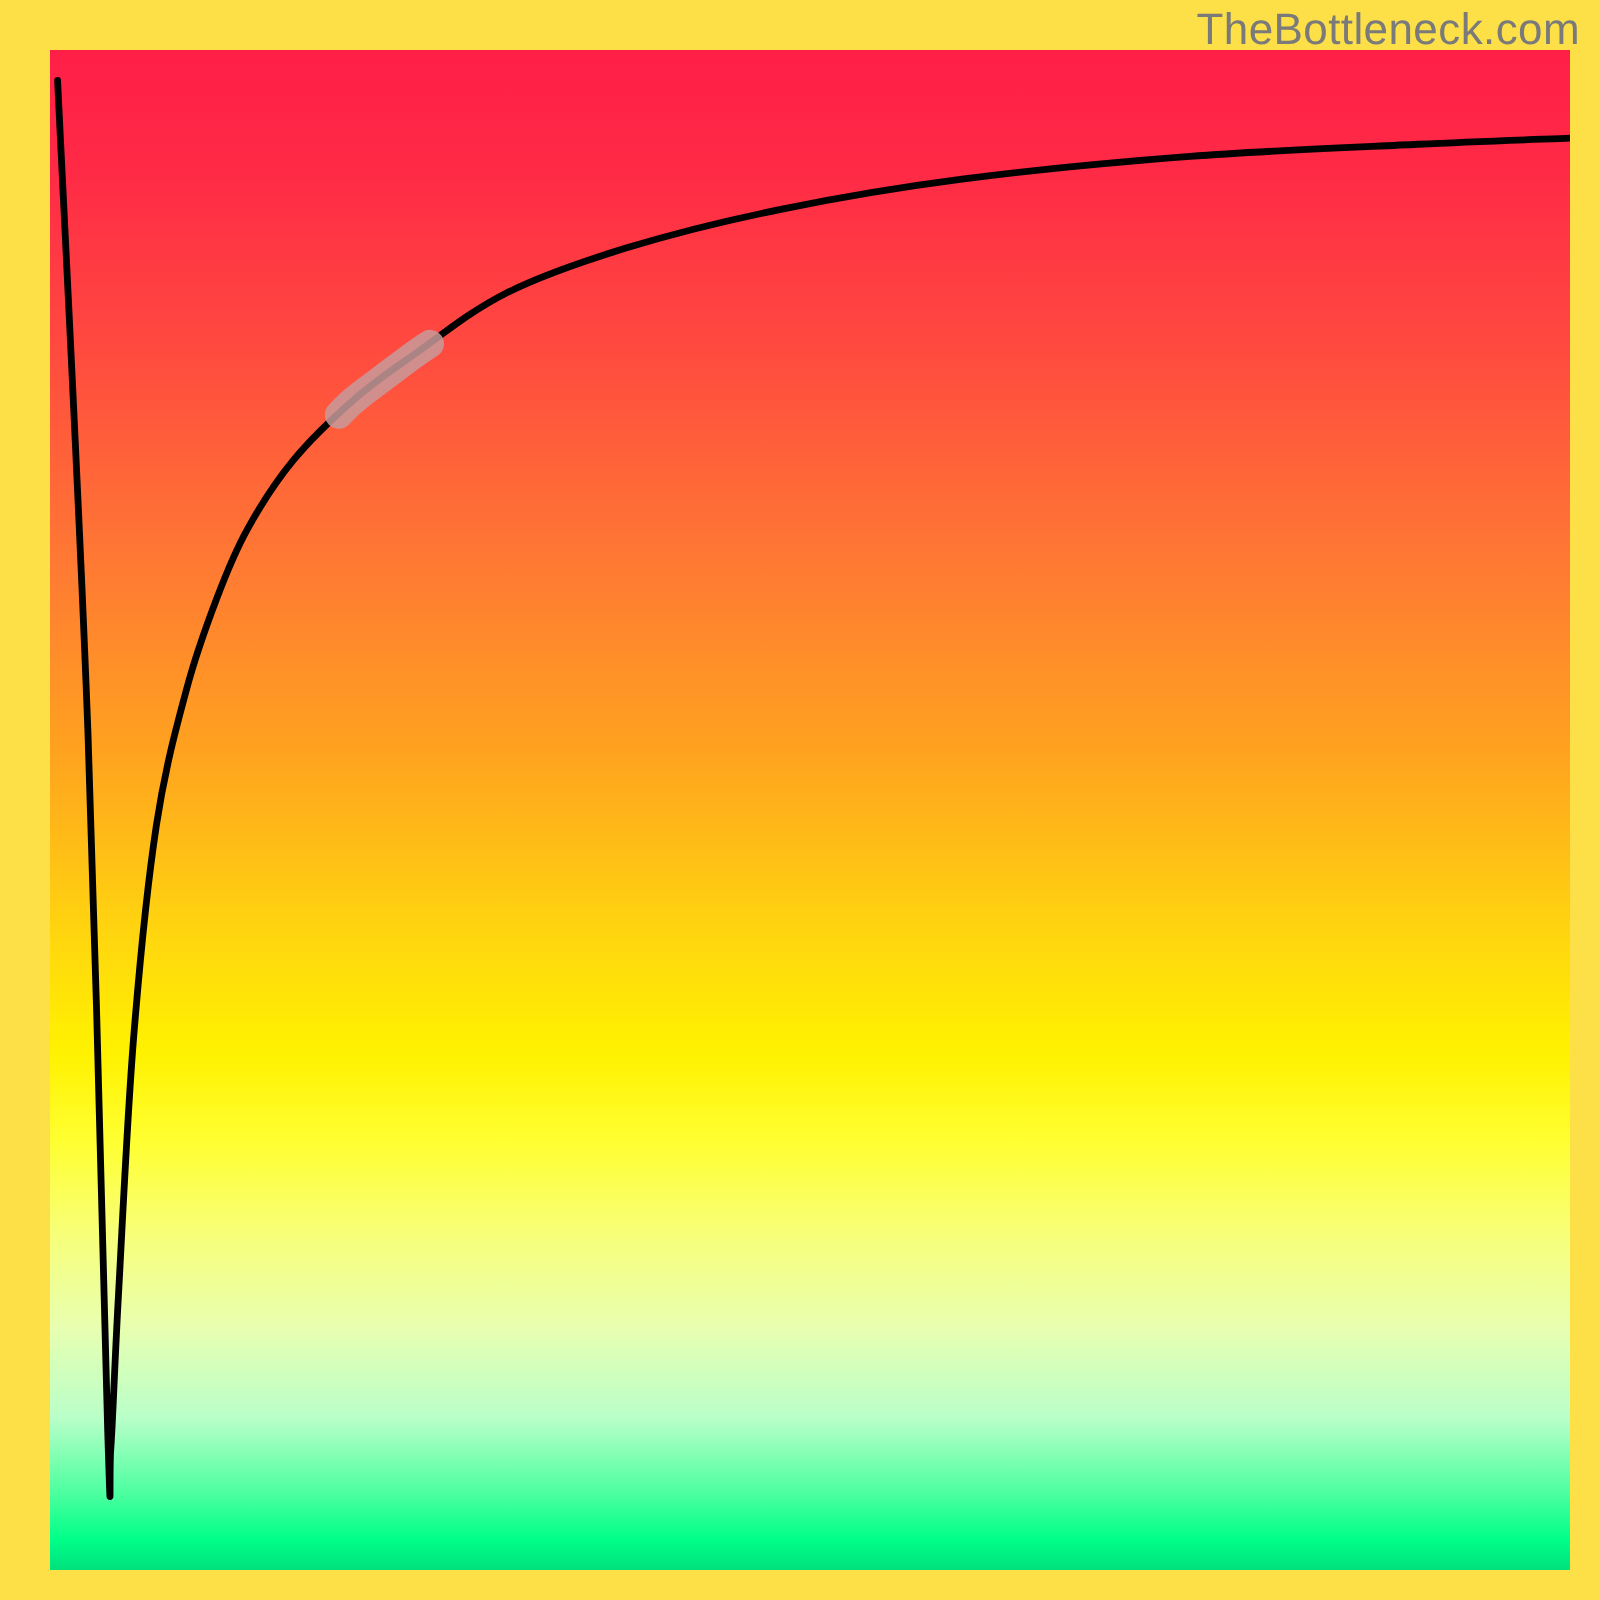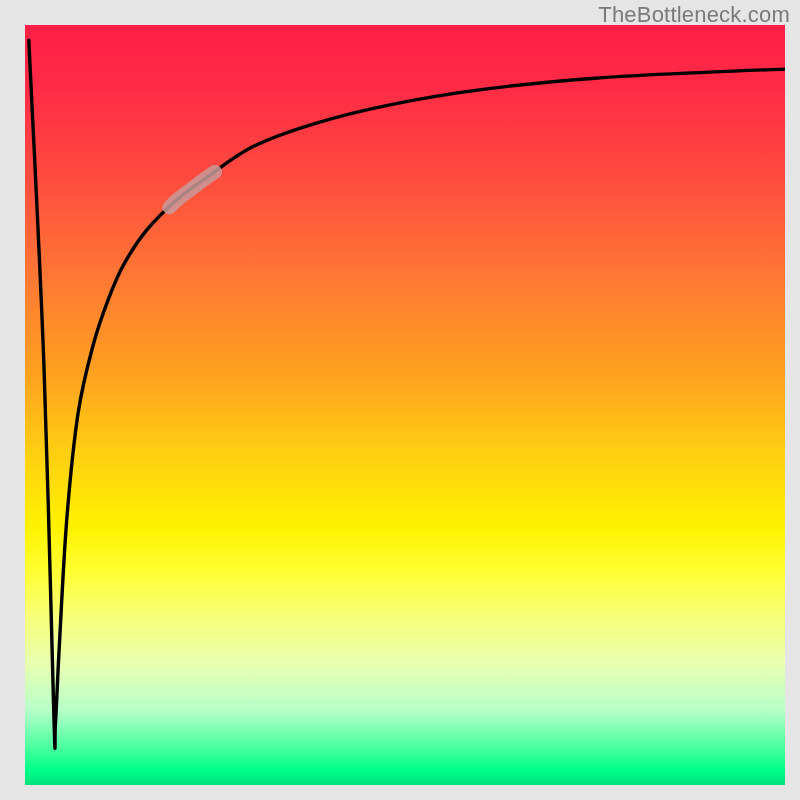--- a/index.html
+++ b/index.html
@@ -1,17 +1,17 @@
 <!DOCTYPE html>
 <html><head>
 <meta charset="utf-8">
 <style>
   * { margin: 0; padding: 0; box-sizing: border-box; }
   html, body { width: 800px; height: 800px; overflow: hidden; background: #000; }
-  .root { position: relative; width: 800px; height: 800px; background: #e5e5e5; }
+  .root { position: relative; width: 800px; height: 800px; background: #fde047; }
   .watermark {
     position: absolute;
     top: 2px; right: 10px;
     font-family: Arial, Helvetica, sans-serif;
     font-size: 22px;
     color: #7a7a7a;
     letter-spacing: 0.2px;
     font-weight: 500;
   }
   .plot {

